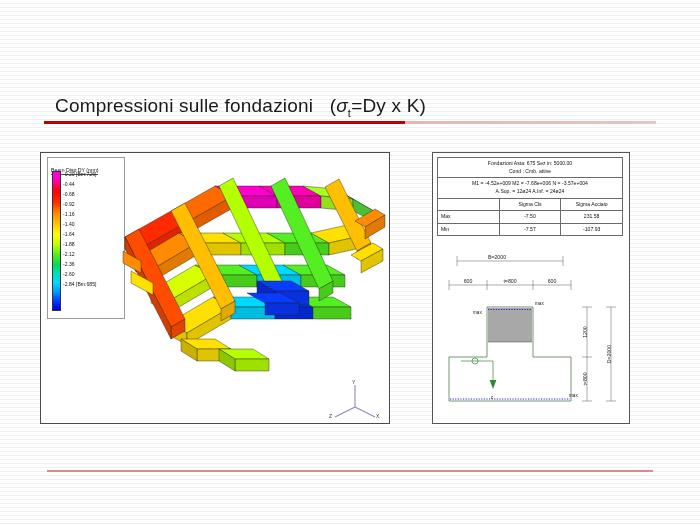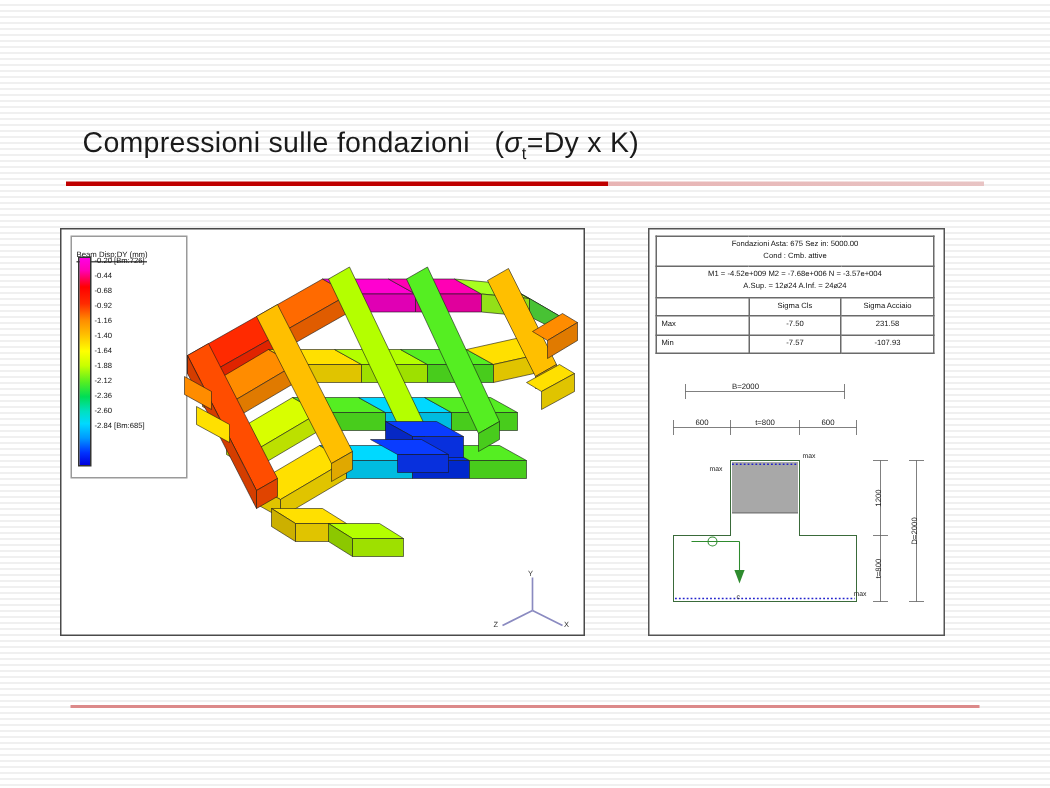--- a/index.html
+++ b/index.html
@@ -15,21 +15,21 @@
     background-color:#fdfdfd;
     background-image:repeating-linear-gradient(
       to bottom,
       #ffffff 0px, #ffffff 3px,
       #f0f0f0 3px, #f0f0f0 4px);
   }
   
   #title-block{position:absolute;left:55px;top:85px;width:600px;}
   #page-title{
     font-size:19px;color:#1a1a1a;font-weight:400;
-    letter-spacing:.2px;white-space:nowrap;
+    letter-spacing:.2px;white-space:nowrap;margin-top:10px;
   }
   #page-title .sub{font-size:11px;vertical-align:sub;}
   #page-title .ital{font-style:italic;}
   #title-rule{
     position:absolute;left:44px;top:121px;width:612px;height:3px;
     background:linear-gradient(to right,#c00000 0%,#c00000 59%,#e8b4b4 59%,#e8c4c4 100%);
   }
   #bottom-rule{
     position:absolute;left:47px;top:470px;width:606px;height:2px;
     background:#dc8a8a;

